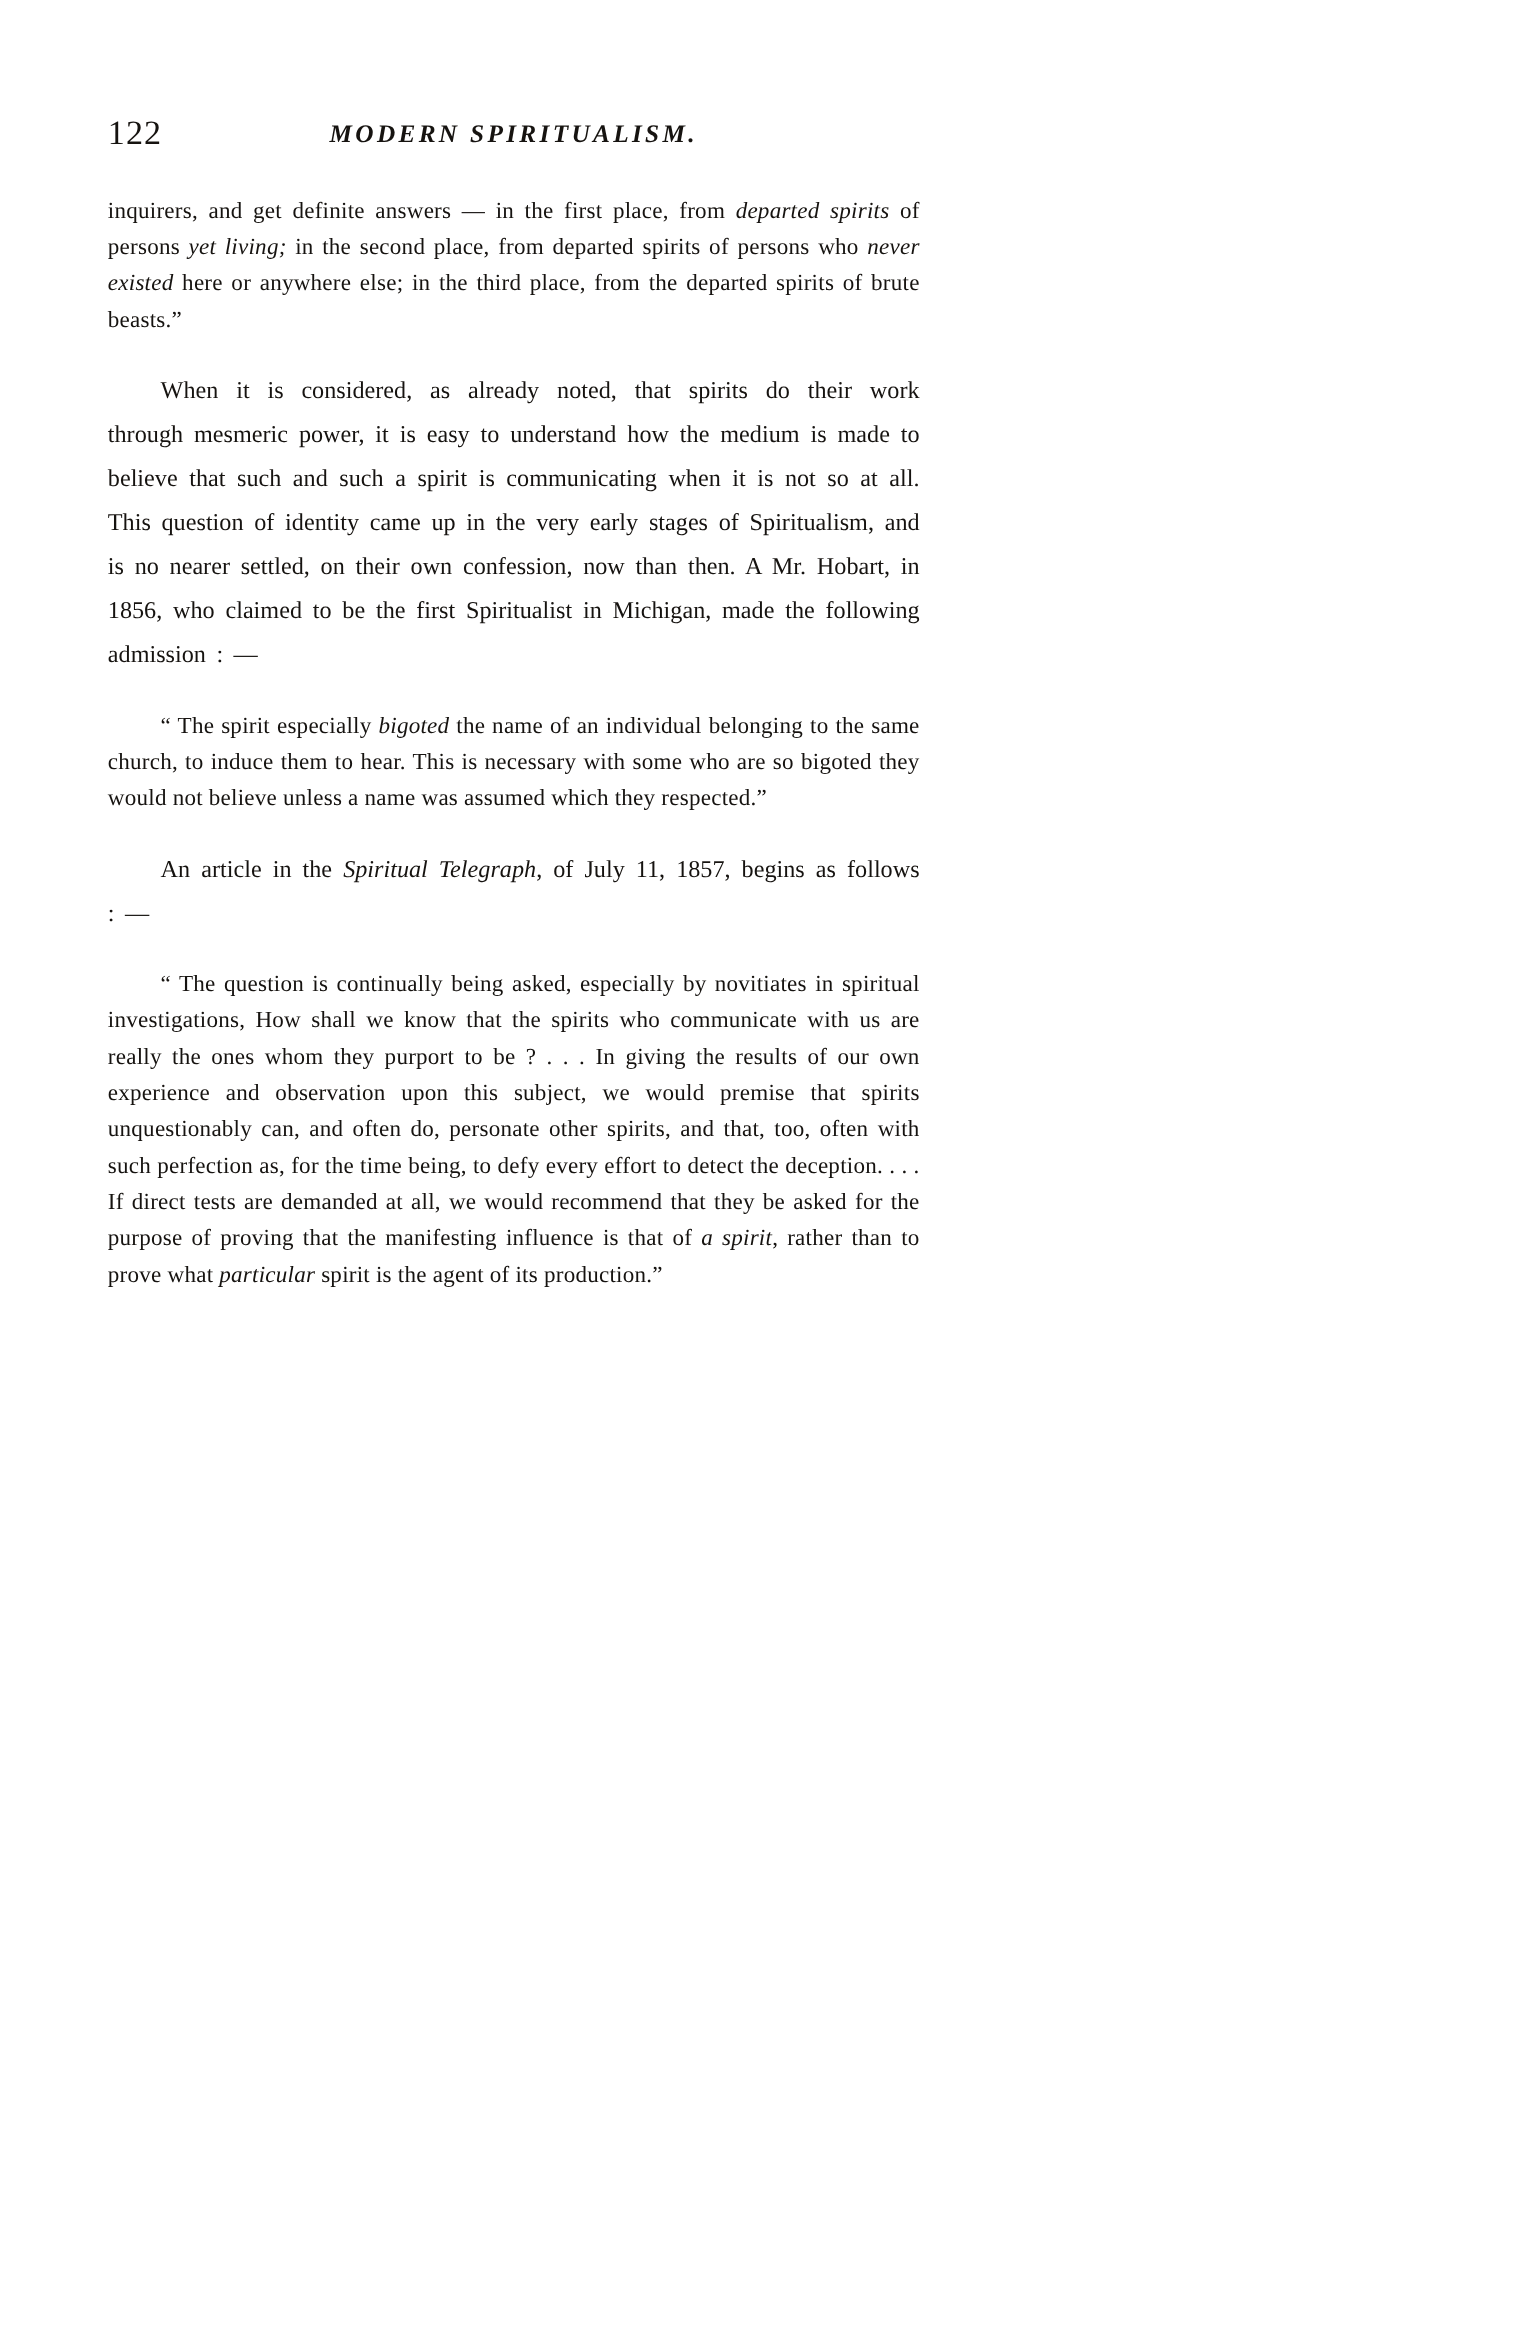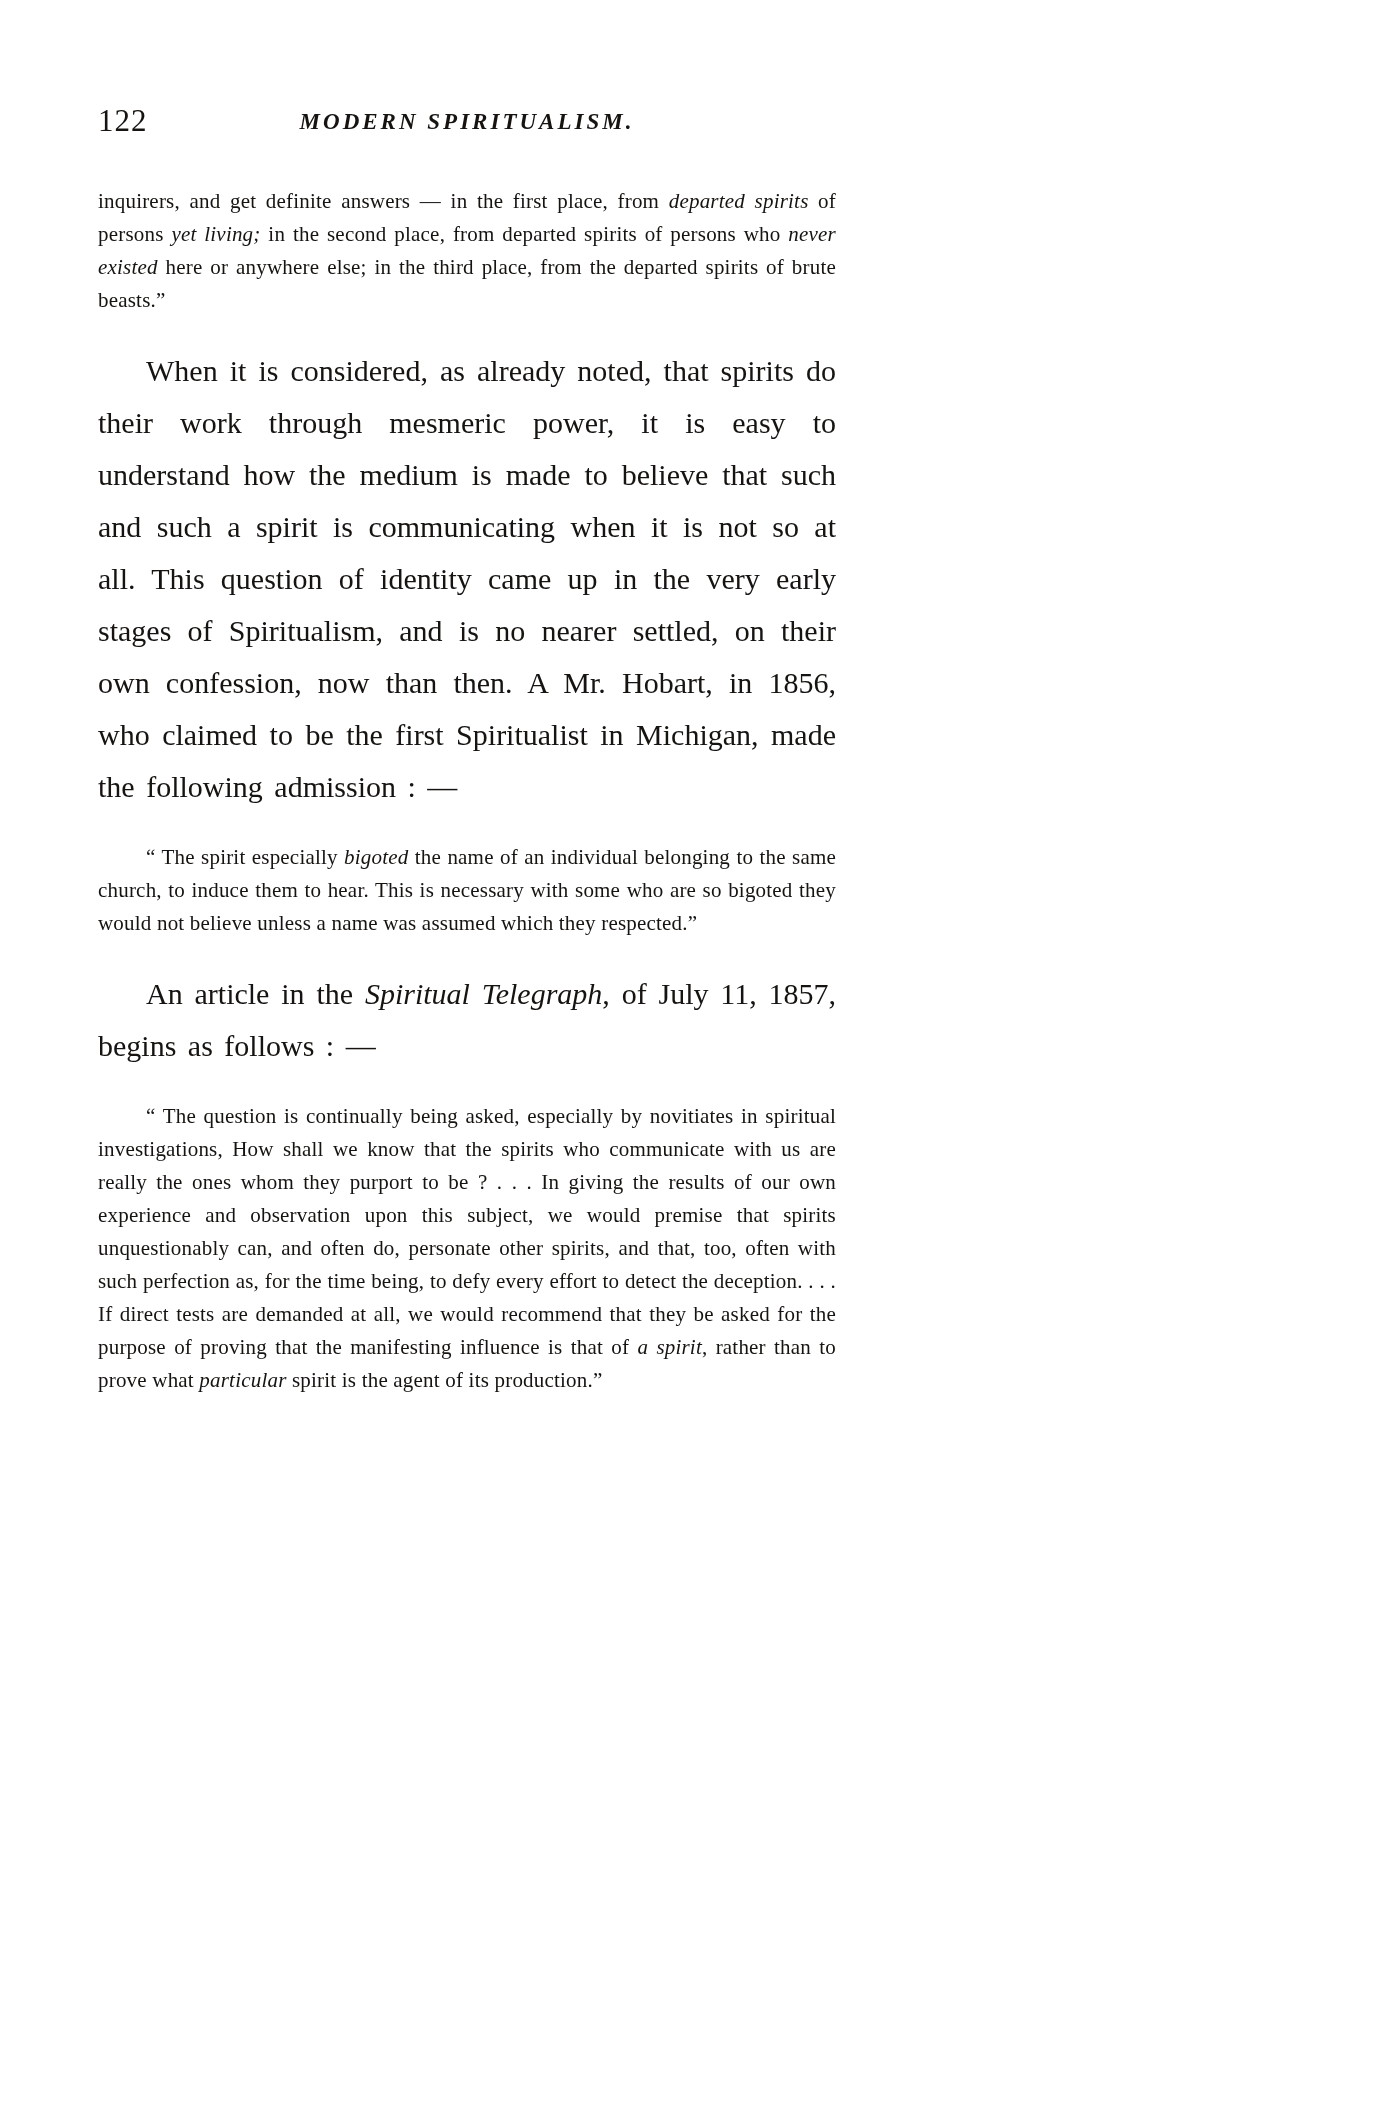--- a/index.html
+++ b/index.html
@@ -20,21 +20,21 @@
   }
   .content-col {
     position: absolute;
     left: 98px;
     top: 103px;
     width: 738px;
   }
   .page-header {
     position: relative;
     height: 42px;
-    margin-bottom: 40px;
+    margin-bottom: 30px;
   }
   .page-number {
     position: absolute;
     left: 0;
     top: 0;
     font-size: 31px;
     letter-spacing: 1px;
   }
   .running-title {
     position: absolute;
@@ -54,22 +54,22 @@
     text-align-last: left;
   }
   #content p + p { margin-top: 28px; }
   p.quote {
     font-size: 21px;
     line-height: 33px;
     letter-spacing: 0.2px;
     font-weight: 500;
   }
   p.main {
-    font-size: 30px;
-    line-height: 52px;
+    font-size: 22px;
+    line-height: 40px;
     word-spacing: 4px;
   }
   p.indent { text-indent: 48px; }
   .italic { font-style: italic; }
 </style>
 </head>
 <body>
 
 <div class="page">
   <div class="content-col">

